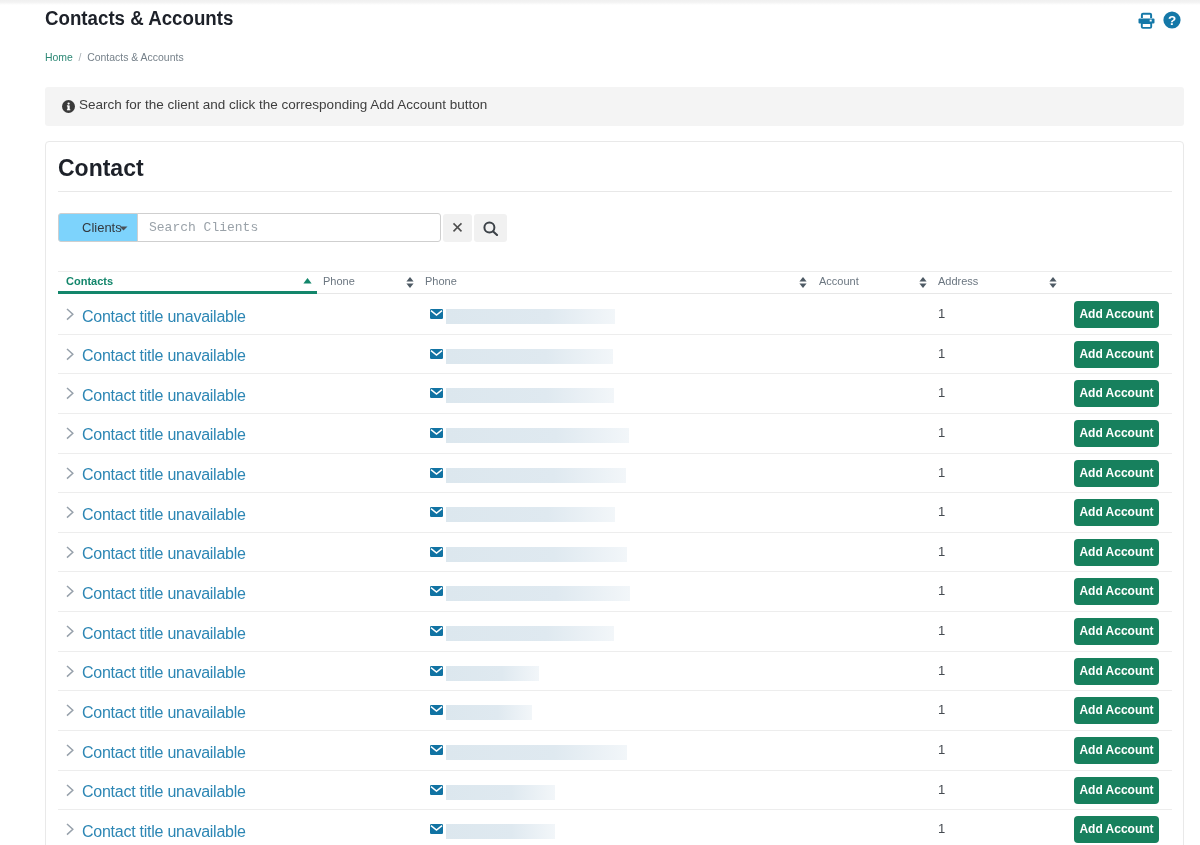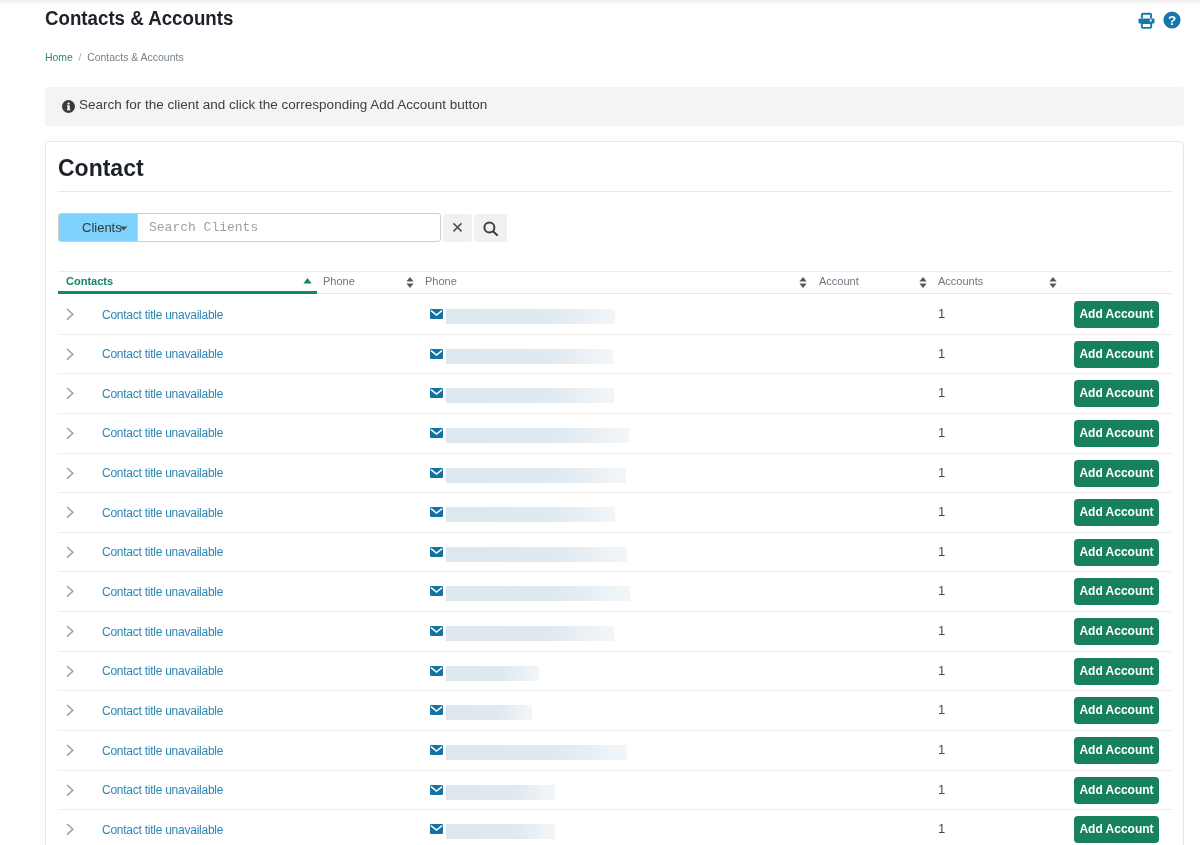--- a/index.html
+++ b/index.html
@@ -33,21 +33,21 @@
   border-radius:3px; }
 .bs svg { position:absolute; left:8px; top:6px; }
 .thead { position:absolute; left:12px; top:129px; width:1114px; height:24px; border-top:1px solid #ececec; }
 .thead .lbl { position:absolute; top:3px; font-size:11px; color:#6b7680; }
 .thead .teal { color:#13866b; font-weight:700; }
 .tuline { position:absolute; left:0; top:19px; width:259px; height:2.5px; background:#13866b; }
 .guline { position:absolute; left:259px; top:20.5px; width:855px; height:1px; background:#e7e7e7; }
 .rows { position:absolute; left:12px; top:153px; width:1114px; }
 .row { position:relative; height:39.65px; border-bottom:1px solid #ededed; }
 .chev { position:absolute; left:8px; top:13px; }
-.clink { position:absolute; left:24px; top:12.5px; font-size:12px; letter-spacing:-0.25px; color:#2c86b4; white-space:nowrap;margin-left:20px; }
+.clink { position:absolute; left:24px; top:12.5px; font-size:16px; letter-spacing:-0.25px; color:#2c86b4; white-space:nowrap; }
 .env { position:absolute; left:372px; top:14px; }
 .bar { position:absolute; left:388px; top:14px; height:15px;
   background:linear-gradient(90deg,#dce7ee 0%,#dfe9f0 60%,#f2f6f9 100%); }
 .one { position:absolute; left:880px; top:11px; font-size:13px; color:#454b51; }
 .abtn { position:absolute; left:1016px; top:6px; width:85px; height:27px; background:#17805d;
   border-radius:4px; color:#fff; font-size:12px; font-weight:700; text-align:center; line-height:27px; }
 </style></head>
 <body>
 <div class="topstrip"></div>
 <h1>Contacts &amp; Accounts</h1>
@@ -101,21 +101,21 @@
     <span class="lbl" style="left:367px">Phone</span>
     <svg style="position:absolute;left:741px;top:5px" width="8" height="11" viewBox="0 0 8 11">
         <path d="M4 0 L7.6 4.4 H0.4 Z" fill="#4e5a64"></path>
         <path d="M4 11 L7.6 6.6 H0.4 Z" fill="#4e5a64"></path>
       </svg>
     <span class="lbl" style="left:761px">Account</span>
     <svg style="position:absolute;left:861px;top:5px" width="8" height="11" viewBox="0 0 8 11">
         <path d="M4 0 L7.6 4.4 H0.4 Z" fill="#4e5a64"></path>
         <path d="M4 11 L7.6 6.6 H0.4 Z" fill="#4e5a64"></path>
       </svg>
-    <span class="lbl" style="left:880px">Accounts</span>
+    <span class="lbl" style="left:880px">Address</span>
     <svg style="position:absolute;left:991px;top:5px" width="8" height="11" viewBox="0 0 8 11">
         <path d="M4 0 L7.6 4.4 H0.4 Z" fill="#4e5a64"></path>
         <path d="M4 11 L7.6 6.6 H0.4 Z" fill="#4e5a64"></path>
       </svg>
     <div class="tuline"></div>
     <div class="guline"></div>
   </div>
   <div class="rows">
 <div class="row">
   <svg class="chev" width="8" height="13" viewBox="0 0 8 13">

